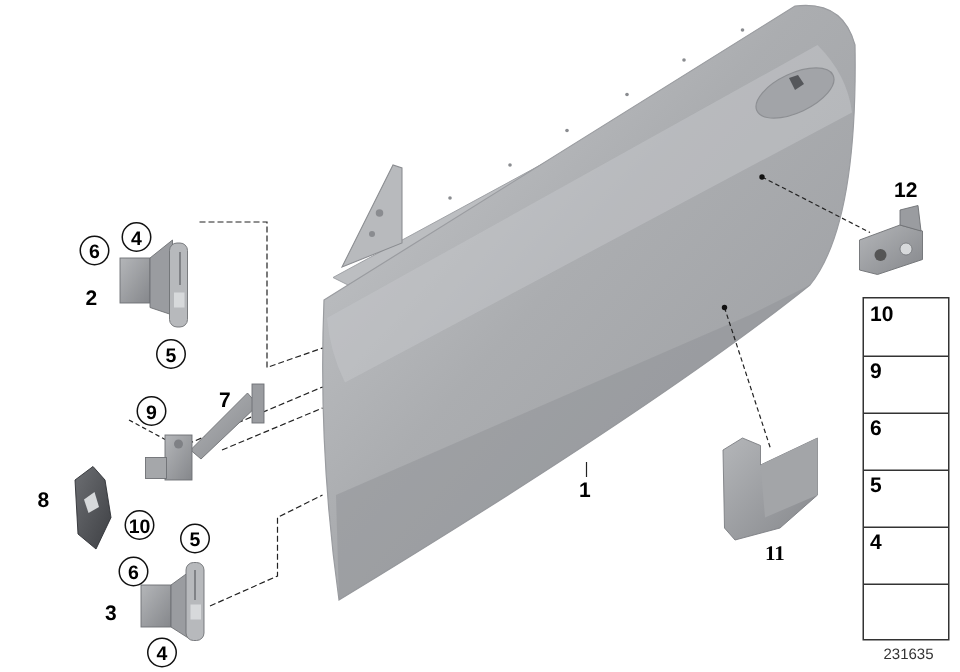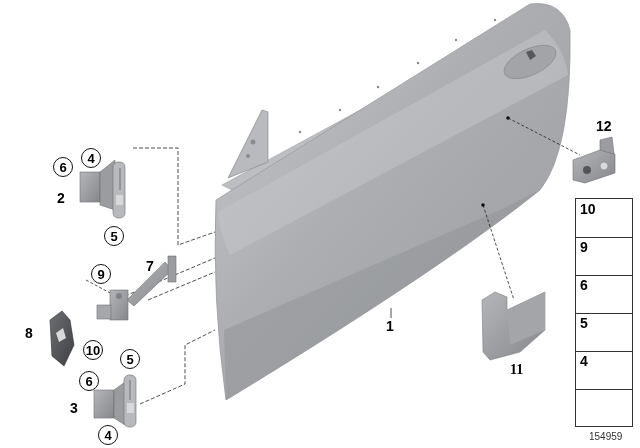--- a/index.html
+++ b/index.html
@@ -190,13 +190,13 @@
     <span class="legend-num">6</span>
   </div>
   <div class="legend-row" style="top:114px;">
     <span class="legend-num">5</span>
   </div>
   <div class="legend-row" style="top:152px;">
     <span class="legend-num">4</span>
   </div>
 </div>
 
-<div class="ref-number">154959</div>
+<div class="ref-number">231635</div>
 
 </body></html>

